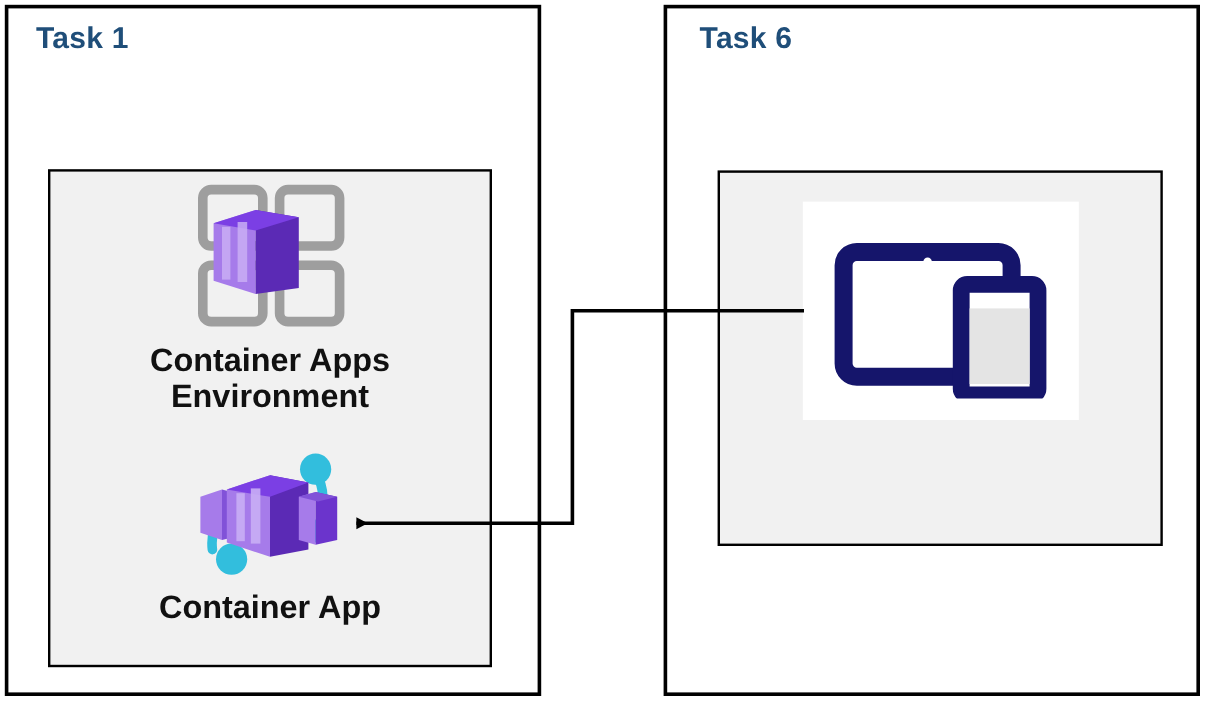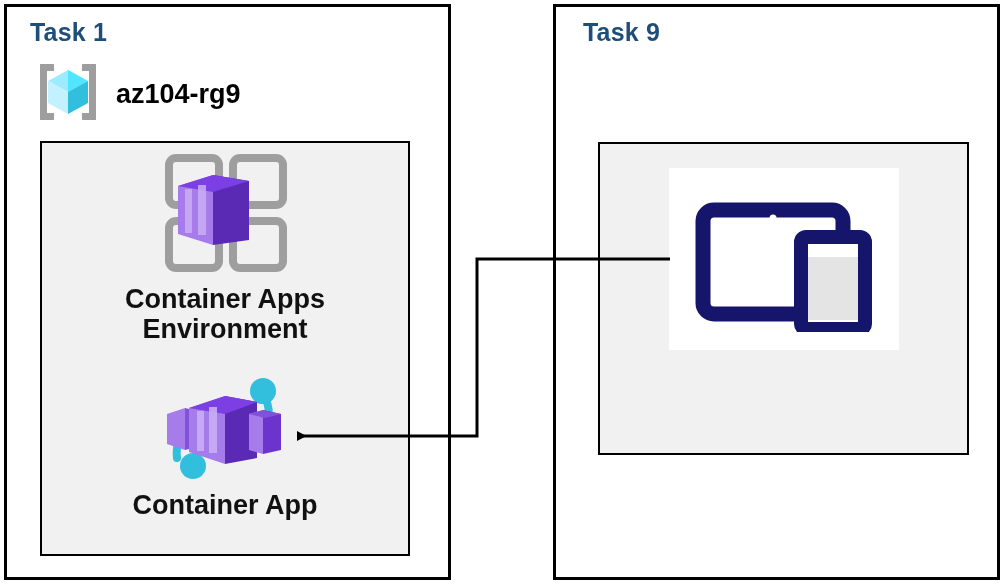--- a/index.html
+++ b/index.html
@@ -110,38 +110,20 @@
 </style>
 </head>
 <body>
 
 <div id="canvas">
 
   <div id="task1-frame" class="task-frame"></div>
 
   <div id="task1-label" class="task-label">Task 1</div>
 
-  <div id="rg-row">
-    <span>
-      <svg width="68" height="64" viewBox="0 0 68 64" aria-hidden="true">
-
-        <path d="M20 4 L6 4 L6 60 L20 60 L20 53 L13 53 L13 11 L20 11 Z" fill="#9E9E9E"></path>
-
-        <path d="M48 4 L62 4 L62 60 L48 60 L48 53 L55 53 L55 11 L48 11 Z" fill="#9E9E9E"></path>
-
-        <path d="M34 10 L54 21 L34 32 L14 21 Z" fill="#9CEBFF"></path>
-        <path d="M34 10 L54 21 L34 32 Z" fill="#50E6FF"></path>
-
-        <path d="M14 21 L34 32 L34 54 L14 43 Z" fill="#C3F1FF"></path>
-
-        <path d="M54 21 L54 43 L34 54 L34 32 Z" fill="#32BEDD"></path>
-      </svg>
-    </span>
-    <span id="rg-name">az104-rg9</span>
-  </div>
 
   <div id="cae-panel" class="inner-panel"></div>
 
   <div id="capp-node" class="node">
     <span>
       <svg width="160" height="112" viewBox="0 0 160 112" aria-hidden="true">
 
         <path d="M32 88 A40 40 0 1 1 118 78" fill="none" stroke="#32BEDD" stroke-width="8" stroke-linecap="round"></path>
         <path d="M118 24 A40 40 0 0 1 124 44" fill="none" stroke="#32BEDD" stroke-width="8" stroke-linecap="round"></path>
 
@@ -181,21 +163,21 @@
         <rect x="40" y="37" width="7" height="44" fill="#C9AEF5" opacity="0.85"></rect>
         <rect x="53" y="33" width="8" height="50" fill="#C9AEF5" opacity="0.85"></rect>
       </svg>
     </span>
     <div class="node-label">Container Apps
 Environment</div>
   </div>
 
   <div id="task2-frame" class="task-frame"></div>
 
-  <div id="task2-label" class="task-label">Task 9</div>
+  <div id="task2-label" class="task-label">Task 6</div>
 
   <div id="test-panel" class="inner-panel"></div>
 
   <div id="test-node" class="node">
     <div class="white-plate">
       <span>
         <svg width="190" height="150" viewBox="0 0 190 150" aria-hidden="true">
 
           <rect x="14" y="28" width="140" height="104" rx="11" fill="#ffffff" stroke="#15156B" stroke-width="15"></rect>
           <circle cx="84" cy="36" r="3.5" fill="#ffffff"></circle>

